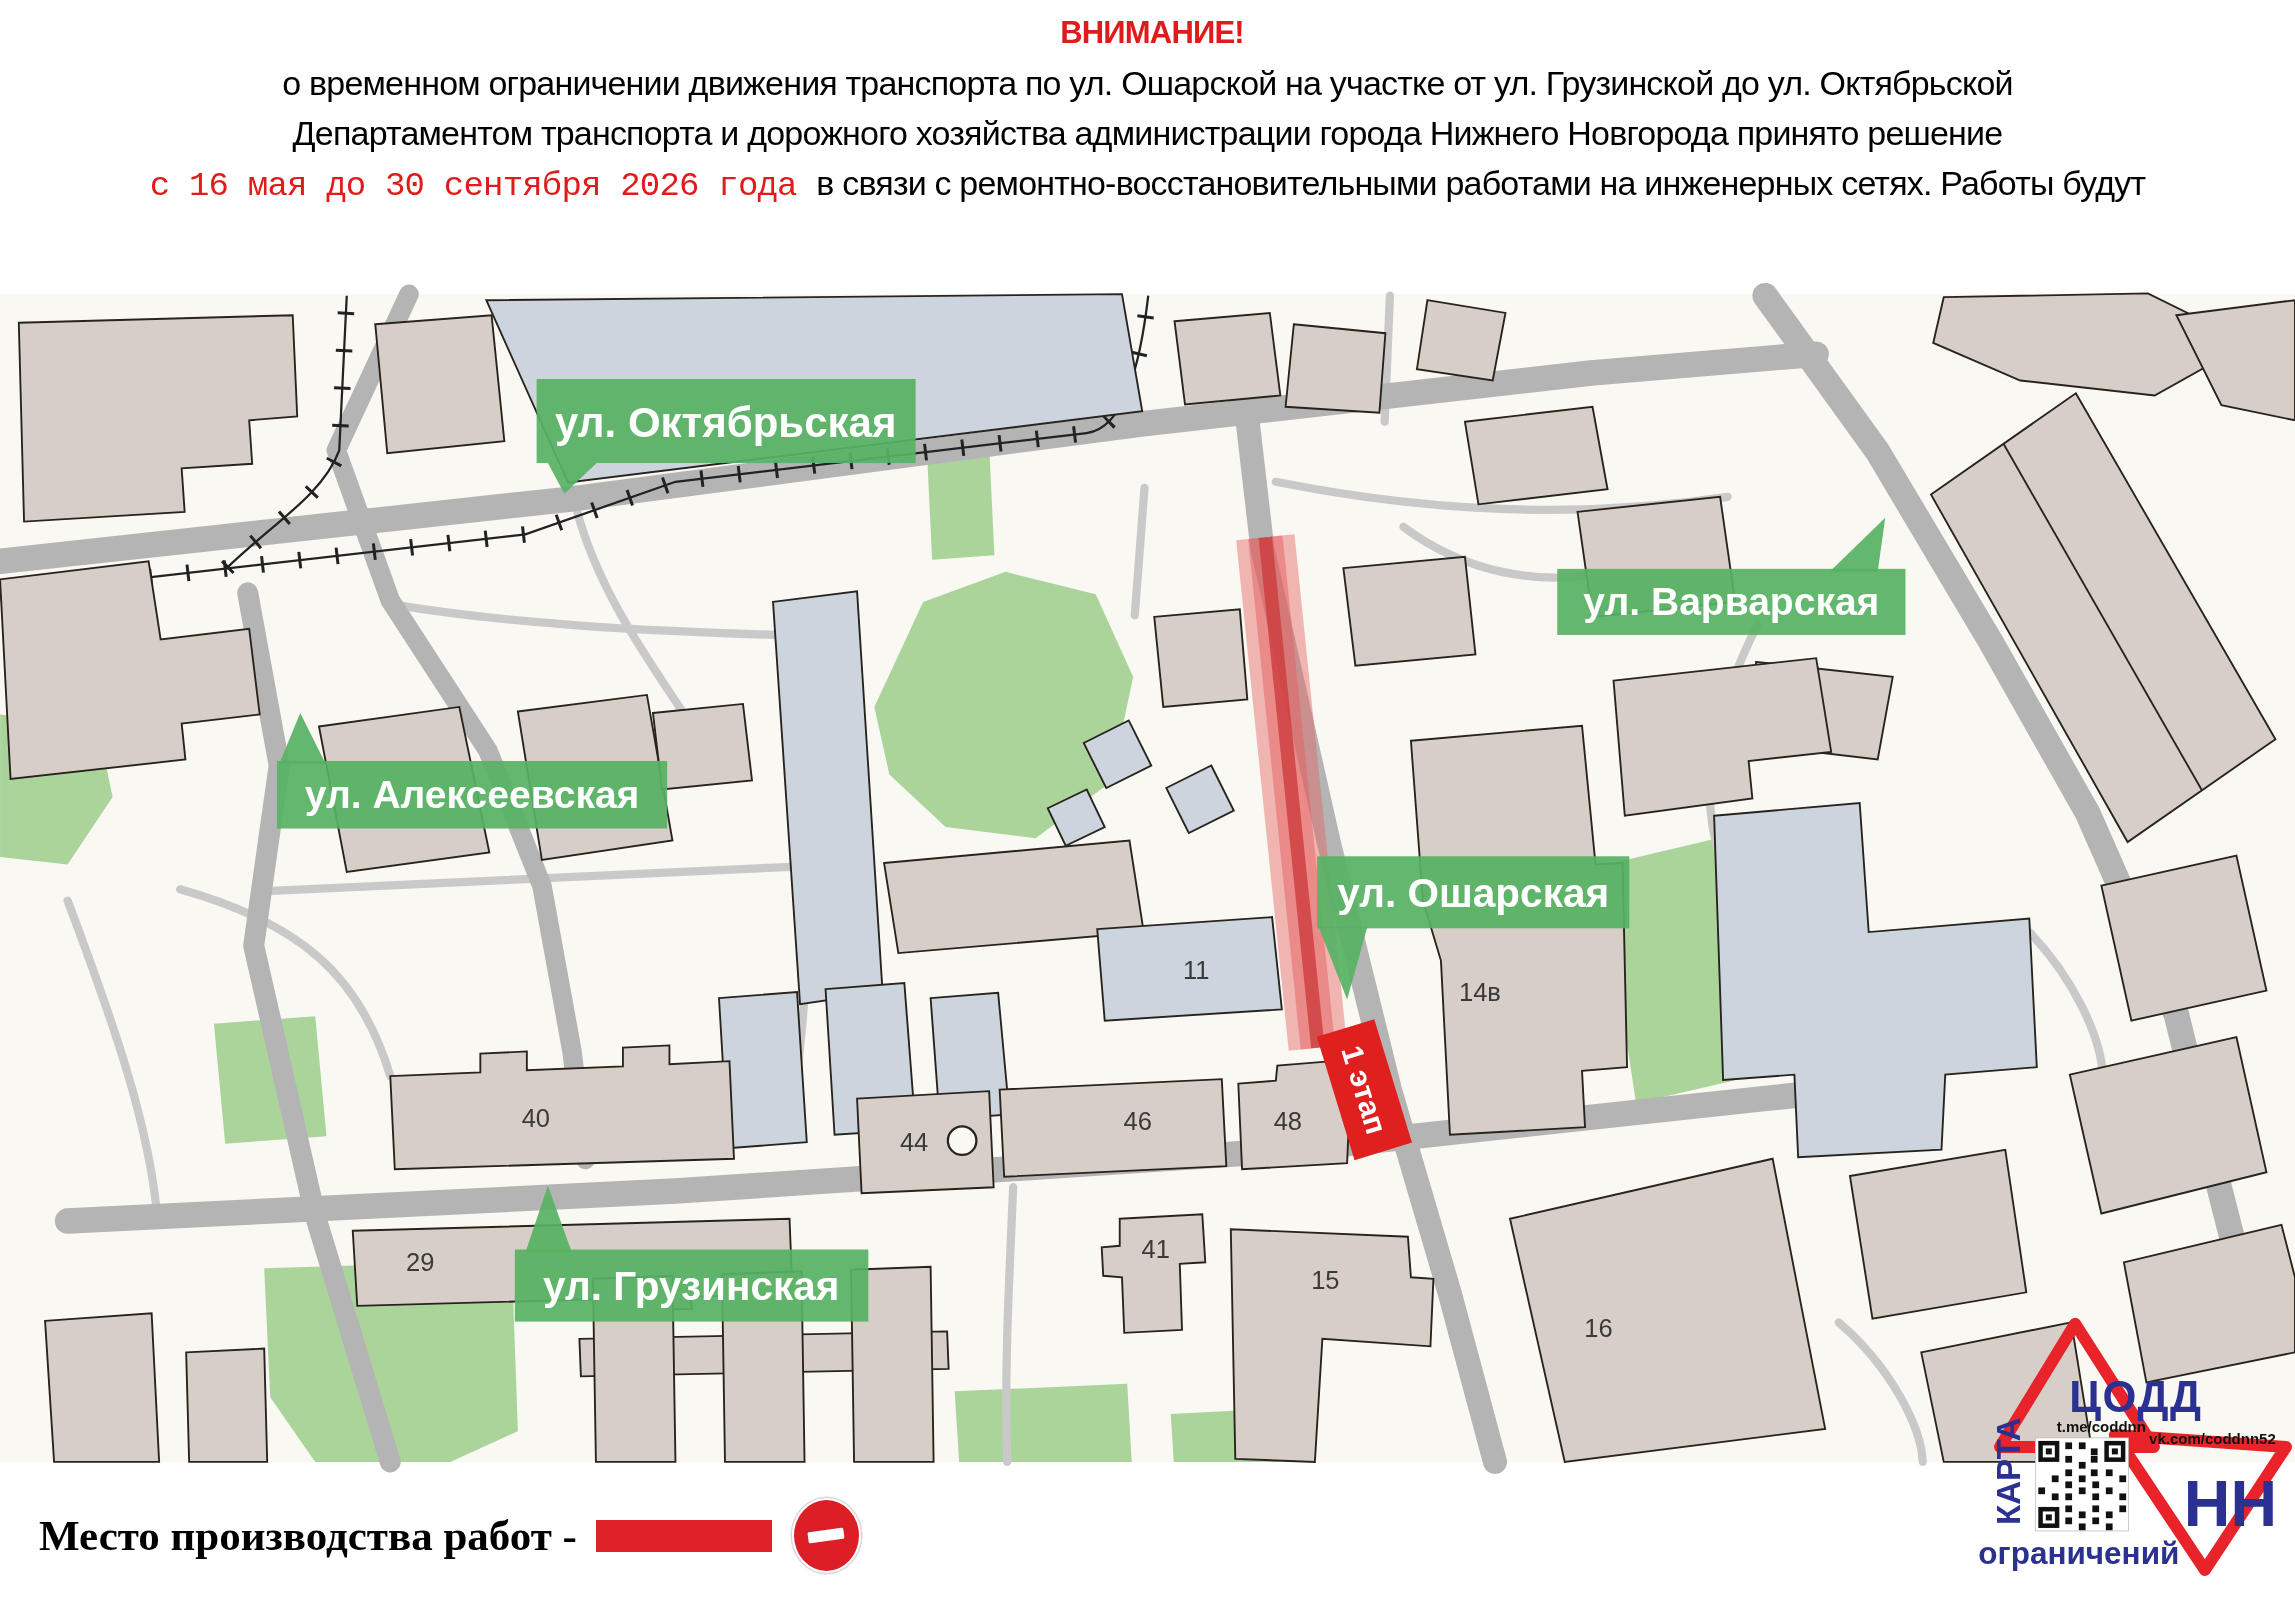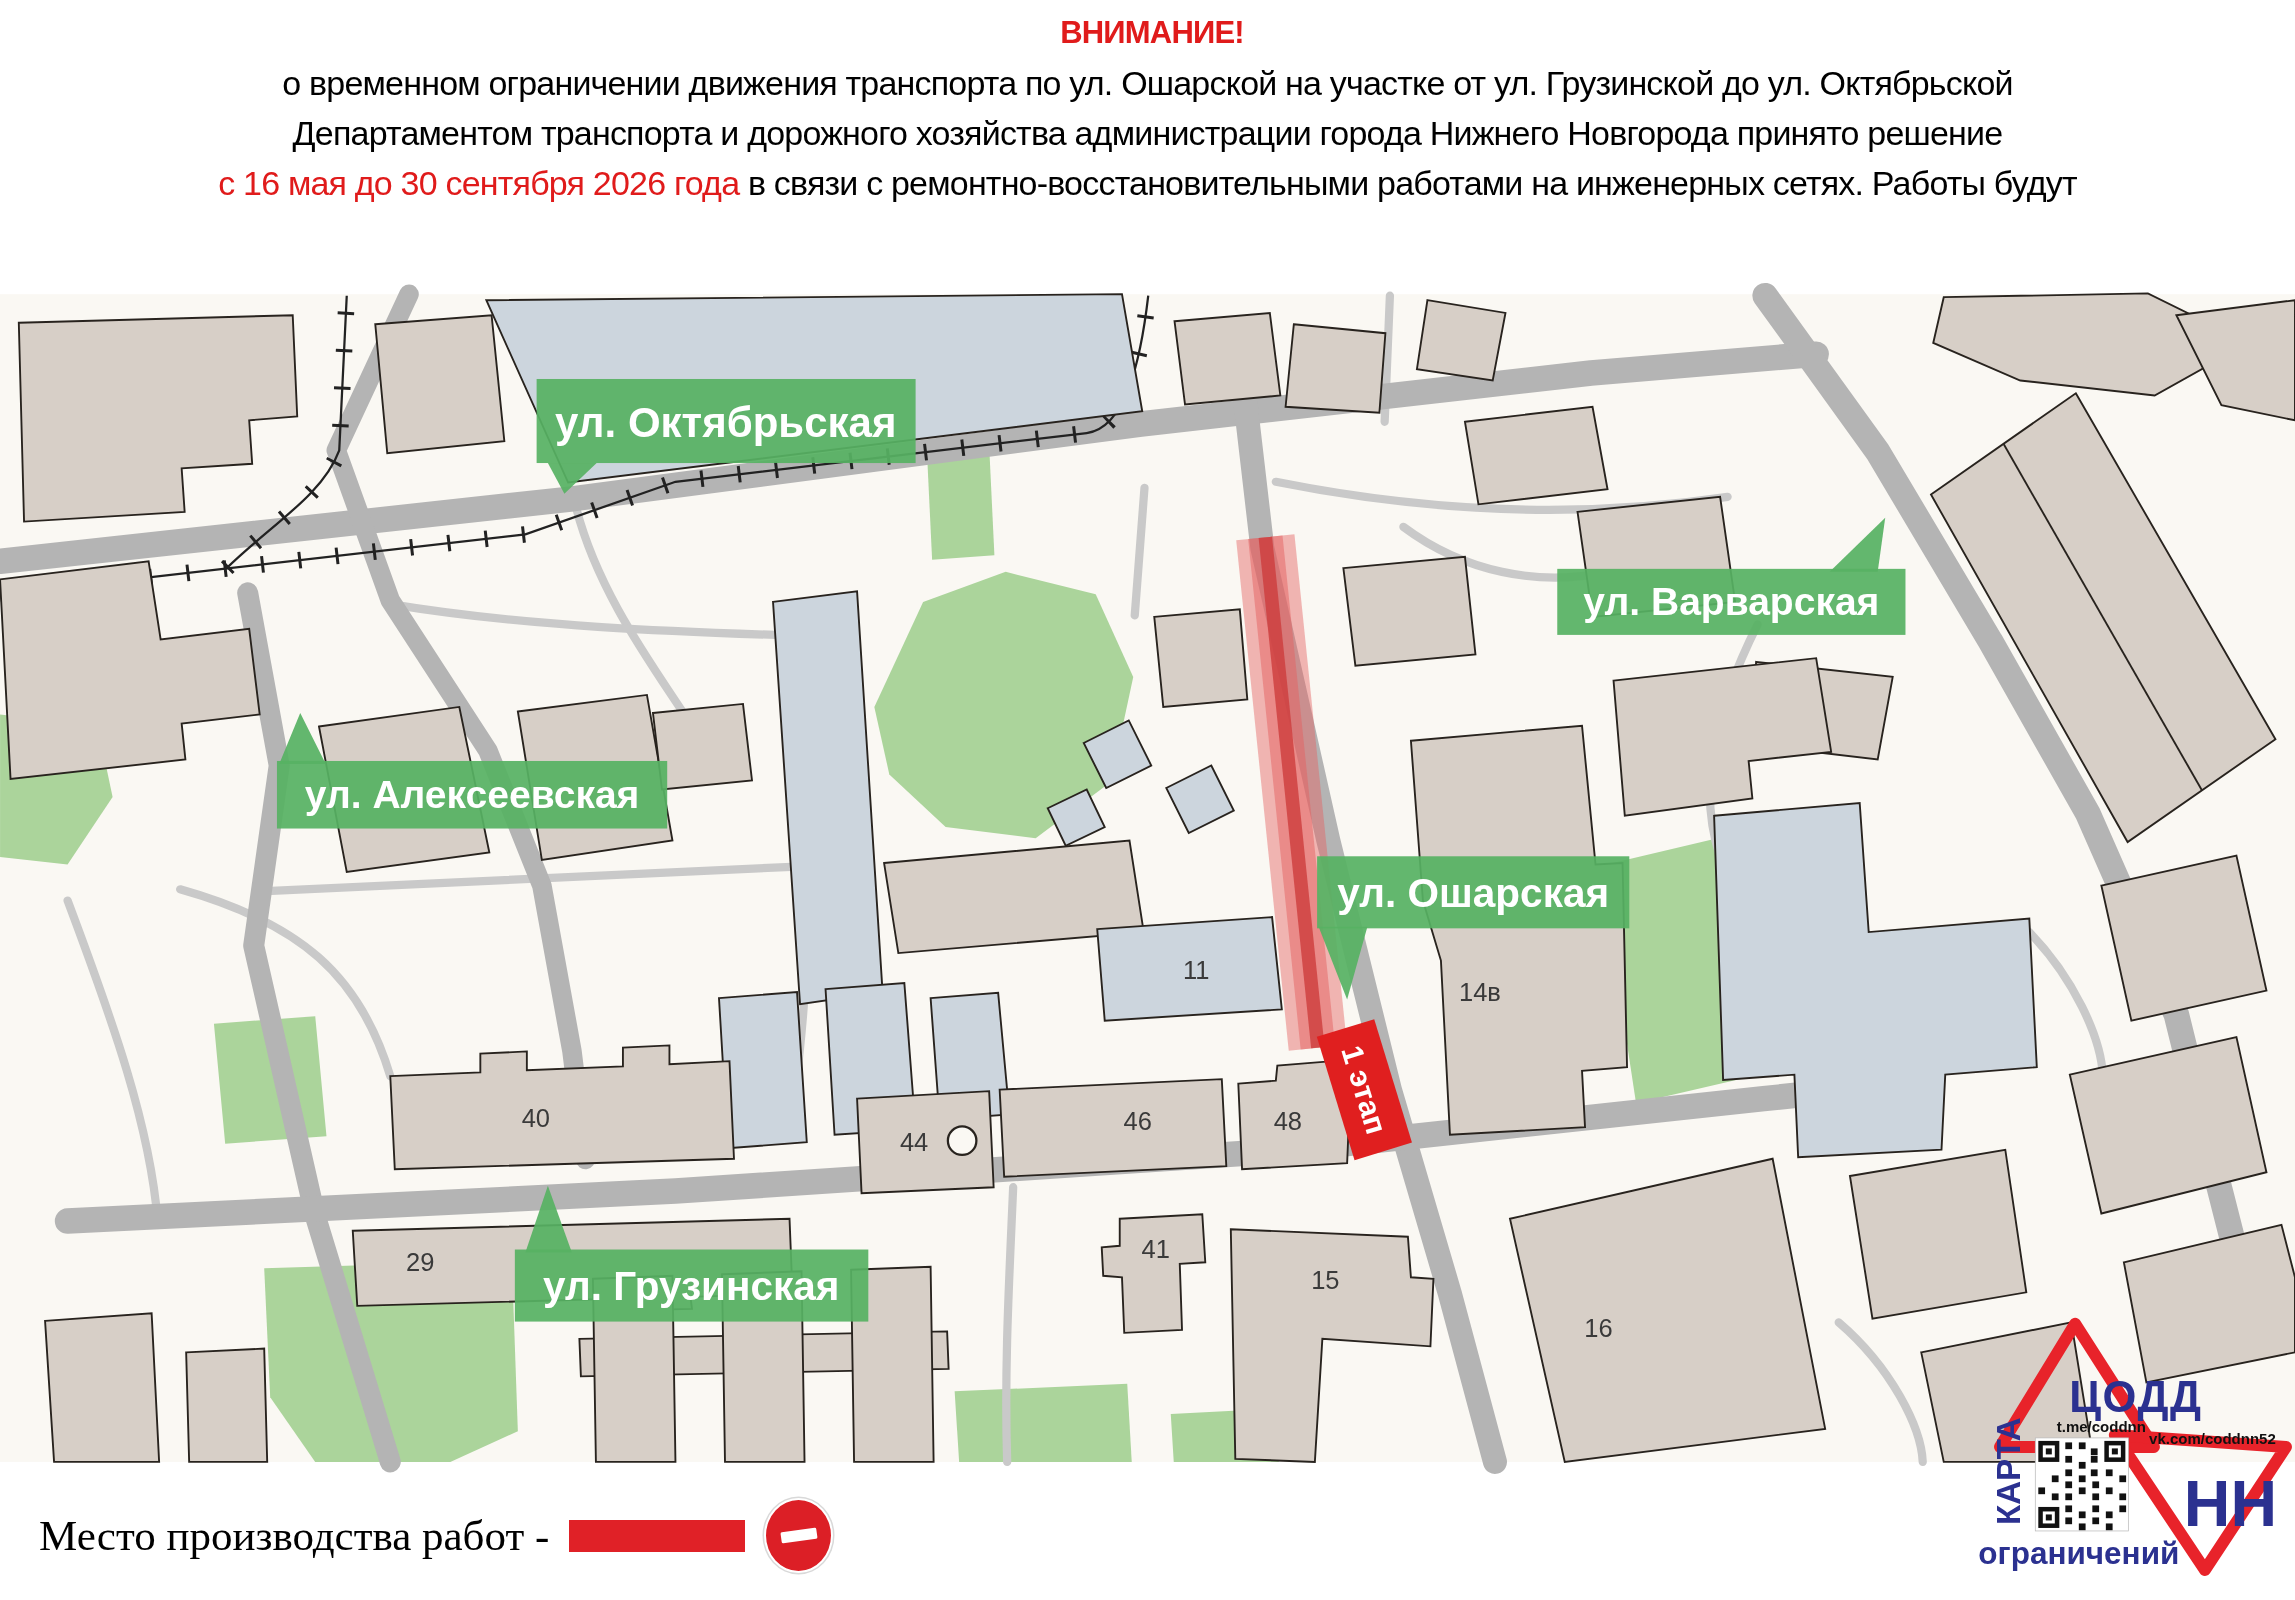--- a/index.html
+++ b/index.html
@@ -1,21 +1,21 @@
 <!DOCTYPE html>
 <html style="font-size:12px"><head>
 <meta charset="utf-8">
 <style>
   html,body{margin:0;padding:0;background:#fff;}
   body{width:2295px;height:1600px;position:relative;font-family:"Liberation Sans",sans-serif;overflow:hidden;}
   .header{position:absolute;top:7.5px;left:0;width:2295px;text-align:center;line-height:50px;font-size:34px;letter-spacing:-0.8px;color:#000;}
   .header .title{font-size:31px;color:#e01b1b;font-weight:600;padding-left:9px;}
-  .red{color:#e01b1b;}
+  .red{color:#e01b1b;font-family:Liberation Mono, monospace;}
   .legend{position:absolute;left:39px;top:1498px;display:flex;align-items:center;gap:19.5px;}
-  .legend .cap{font-family:"Liberation Serif",serif;font-weight:normal;font-size:43px;color:#000;white-space:nowrap;}
+  .legend .cap{font-family:"Liberation Serif",serif;font-weight:bold;font-size:43px;color:#000;white-space:nowrap;}
   .legend .bar{width:176px;height:32px;background:#e02127;}
   .legend .sign{width:65px;height:71px;border-radius:50%;background:#dc1f26;border:2.3px solid #fff;box-shadow:0 0 0 1.5px #d9d9d9;display:flex;align-items:center;justify-content:center;}
   .legend .sign i{display:block;width:36px;height:11.3px;background:#fff;border-radius:1.5px;transform:rotate(-8deg);}
   svg text{font-family:"Liberation Sans",sans-serif;}
   .b{fill:#d7cfc7;stroke:#28231e;stroke-width:2.5;}
   .c{fill:#ccd5dd;stroke:#28231e;stroke-width:2.5;}
   .g{fill:#abd49b;stroke:none;}
   .road{stroke:#b4b4b4;fill:none;stroke-linecap:round;stroke-linejoin:round;}
   .lane{stroke:#c9c9c9;stroke-width:11;fill:none;stroke-linecap:round;}
   .rail{stroke:#222;stroke-width:3;fill:none;}

